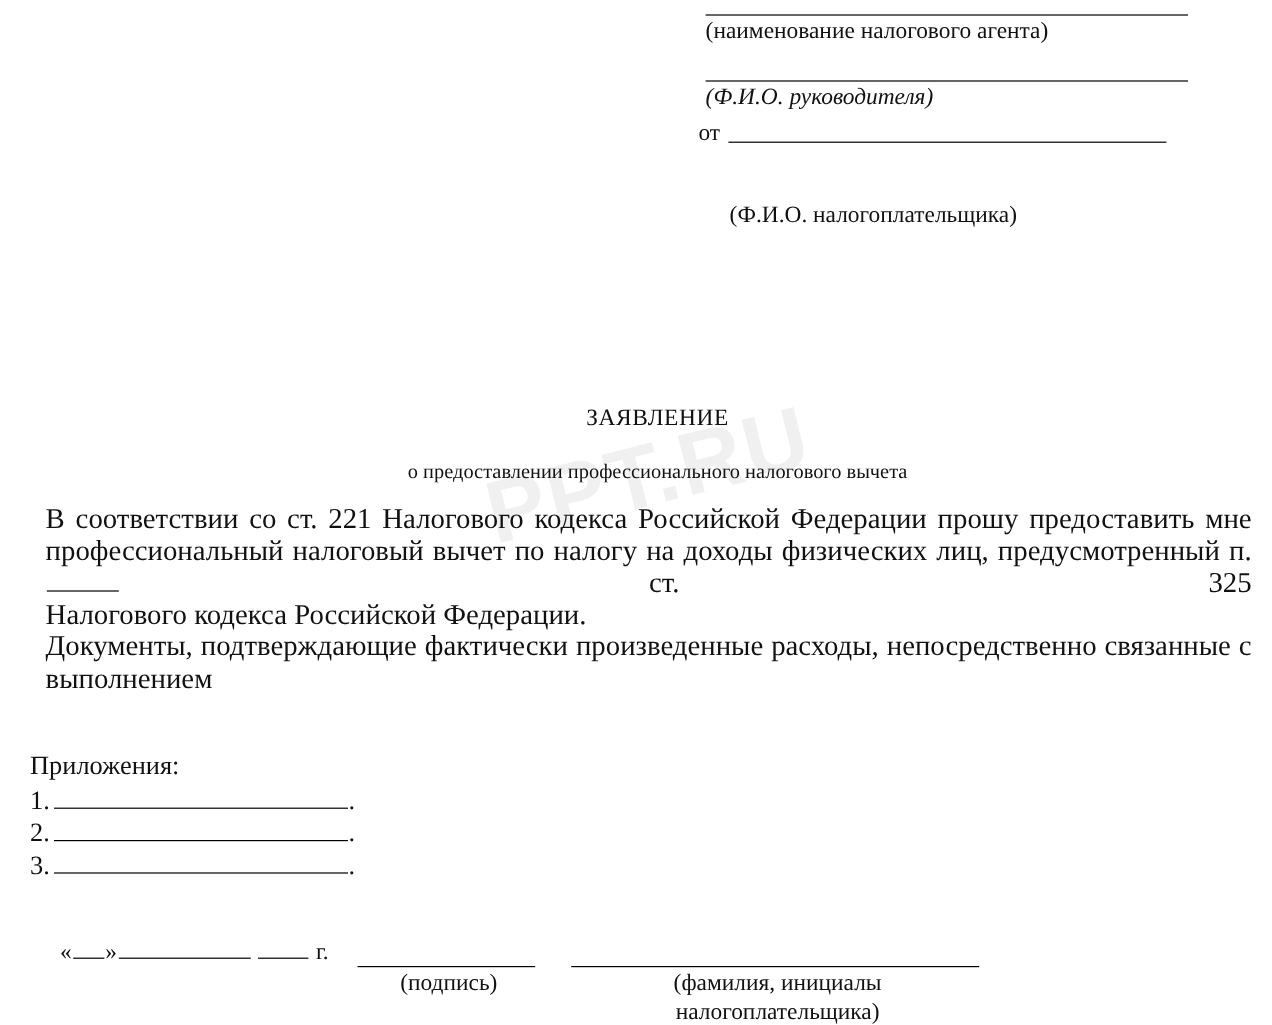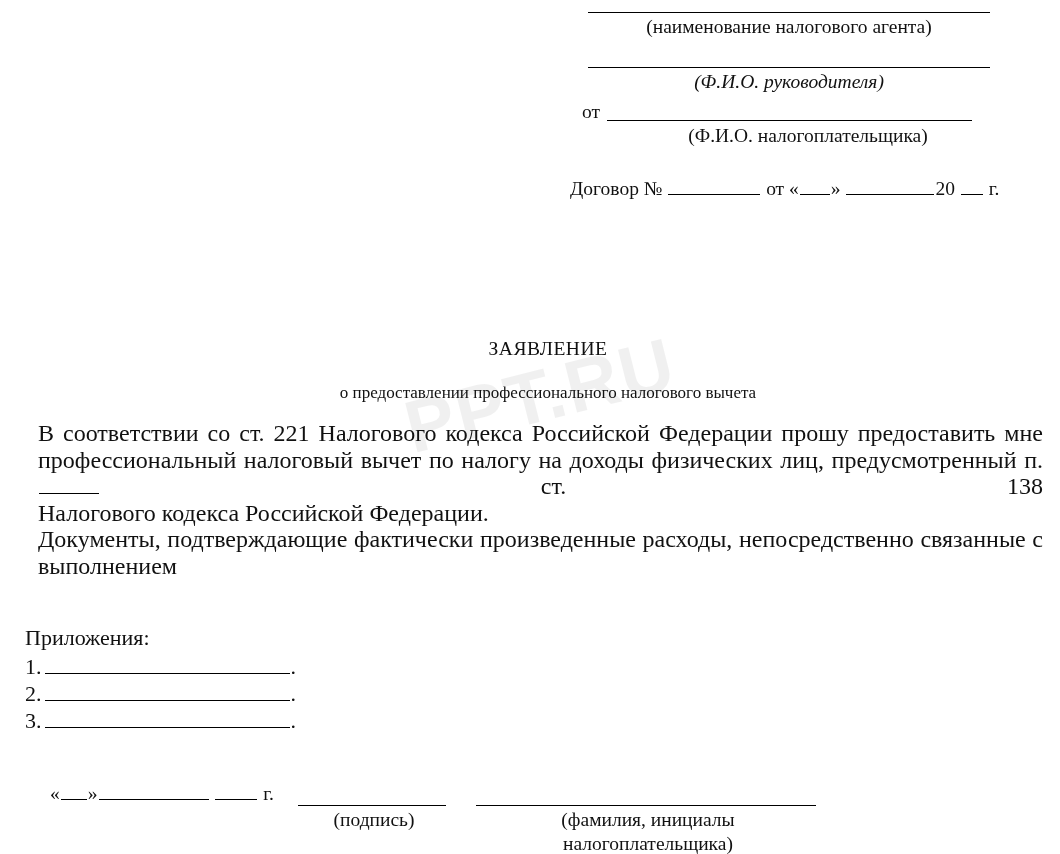--- a/index.html
+++ b/index.html
@@ -56,48 +56,49 @@
     top: 12px;
     width: 470px;
   }
   .hdr-rule {
     border-bottom: 1.6px solid #000;
     height: 0;
   }
   .hdr-rule.r1 { margin-left: 28px; width: 402px; }
   .hdr-rule.r2 { margin-left: 28px; width: 402px; margin-top: 29px; }
   .hdr-caption {
-    text-align: center;
+    text-align: left;
     font-size: 19.5px;
     line-height: 22px;
     padding-top: 3px;
   }
   .hdr-caption.c1 { margin-left: 28px; width: 402px; }
   .hdr-caption.c2 { margin-left: 28px; width: 402px; font-style: italic; }
 
   .ot-row {
     display: flex;
-    align-items: center;
+    align-items: flex-start;
     margin-top: 9px;
   }
   .ot-label {
     font-size: 19.5px;
     line-height: 20px;
     padding-right: 7px;
     padding-left: 22px;
   }
   .ot-rule {
     flex: 0 0 auto;
     width: 365px;
     border-bottom: 1.6px solid #000;
     height: 16px;
   }
   .hdr-caption.c3 {
     margin-left: 48px;
     width: 400px;
+    margin-top: 44px;
   }
 
   .contract-row {
     margin-top: 30px;
     margin-left: 10px;
     font-size: 19.5px;
     line-height: 24px;
     white-space: nowrap;
   }
   .u {
@@ -223,43 +224,35 @@
 
       <div class="hdr-rule r2"></div>
       <div class="hdr-caption c2">(Ф.И.О. руководителя)</div>
 
       <div class="ot-row">
         <span class="ot-label">от</span>
         <span class="ot-rule"></span>
       </div>
       <div class="hdr-caption c3">(Ф.И.О. налогоплательщика)</div>
 
-      <div class="contract-row">
-        <span>Договор №</span>
-        <span class="u" style="width:92px"></span>
-        <span>от «</span><span class="u" style="width:30px"></span><span>»</span>
-        <span class="u" style="width:88px"></span><span>20</span>
-        <span class="u" style="width:22px"></span>
-        <span>г.</span>
-      </div>
     </div>
 
     <div class="title-block">
       <div class="title-main">ЗАЯВЛЕНИЕ</div>
       <div class="title-sub">о предоставлении профессионального налогового вычета</div>
     </div>
 
     <div class="body-block">
 
       <p class="p-justify">В соответствии со ст. 221 Налогового кодекса Российской Федерации прошу предоставить мне</p>
 
       <p class="p-justify">
         <span>профессиональный налоговый вычет по налогу на доходы физических лиц, предусмотренный п.</span>
         <span class="u" style="width:60px"></span>
-        <span>ст. 138</span>
+        <span>ст. 325</span>
       </p>
 
       <p class="p-plain">Налогового кодекса Российской Федерации.</p>
 
 
       <p class="p-justify">Документы, подтверждающие фактически произведенные расходы, непосредственно связанные с выполнением</p>
 
     </div>
 
     <div class="attach-block">

